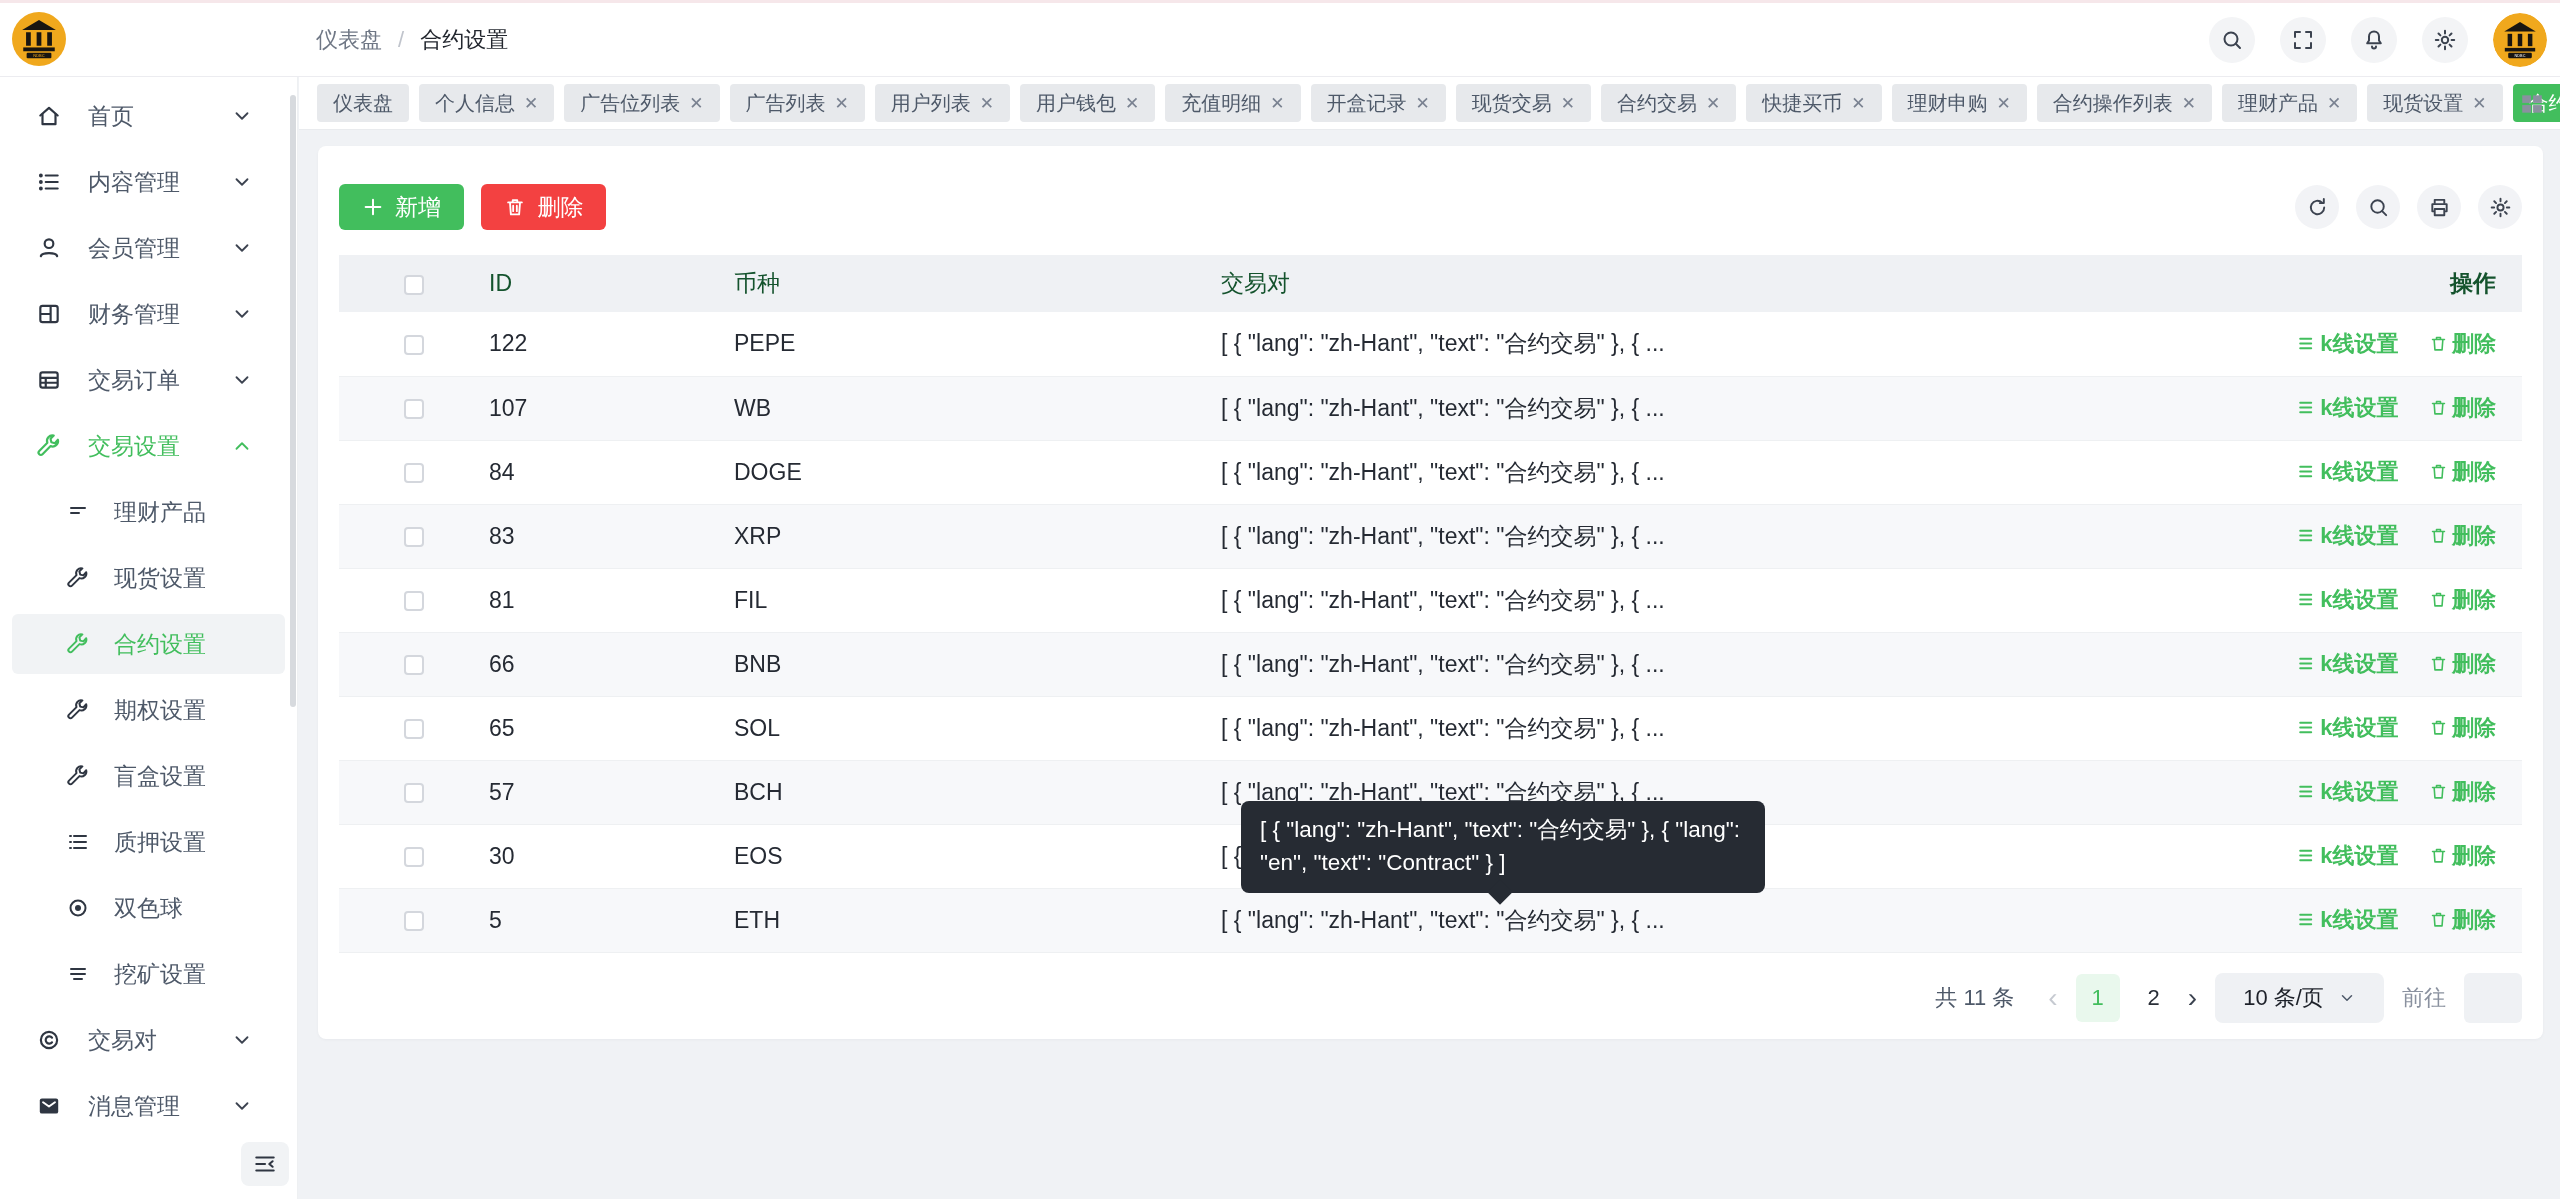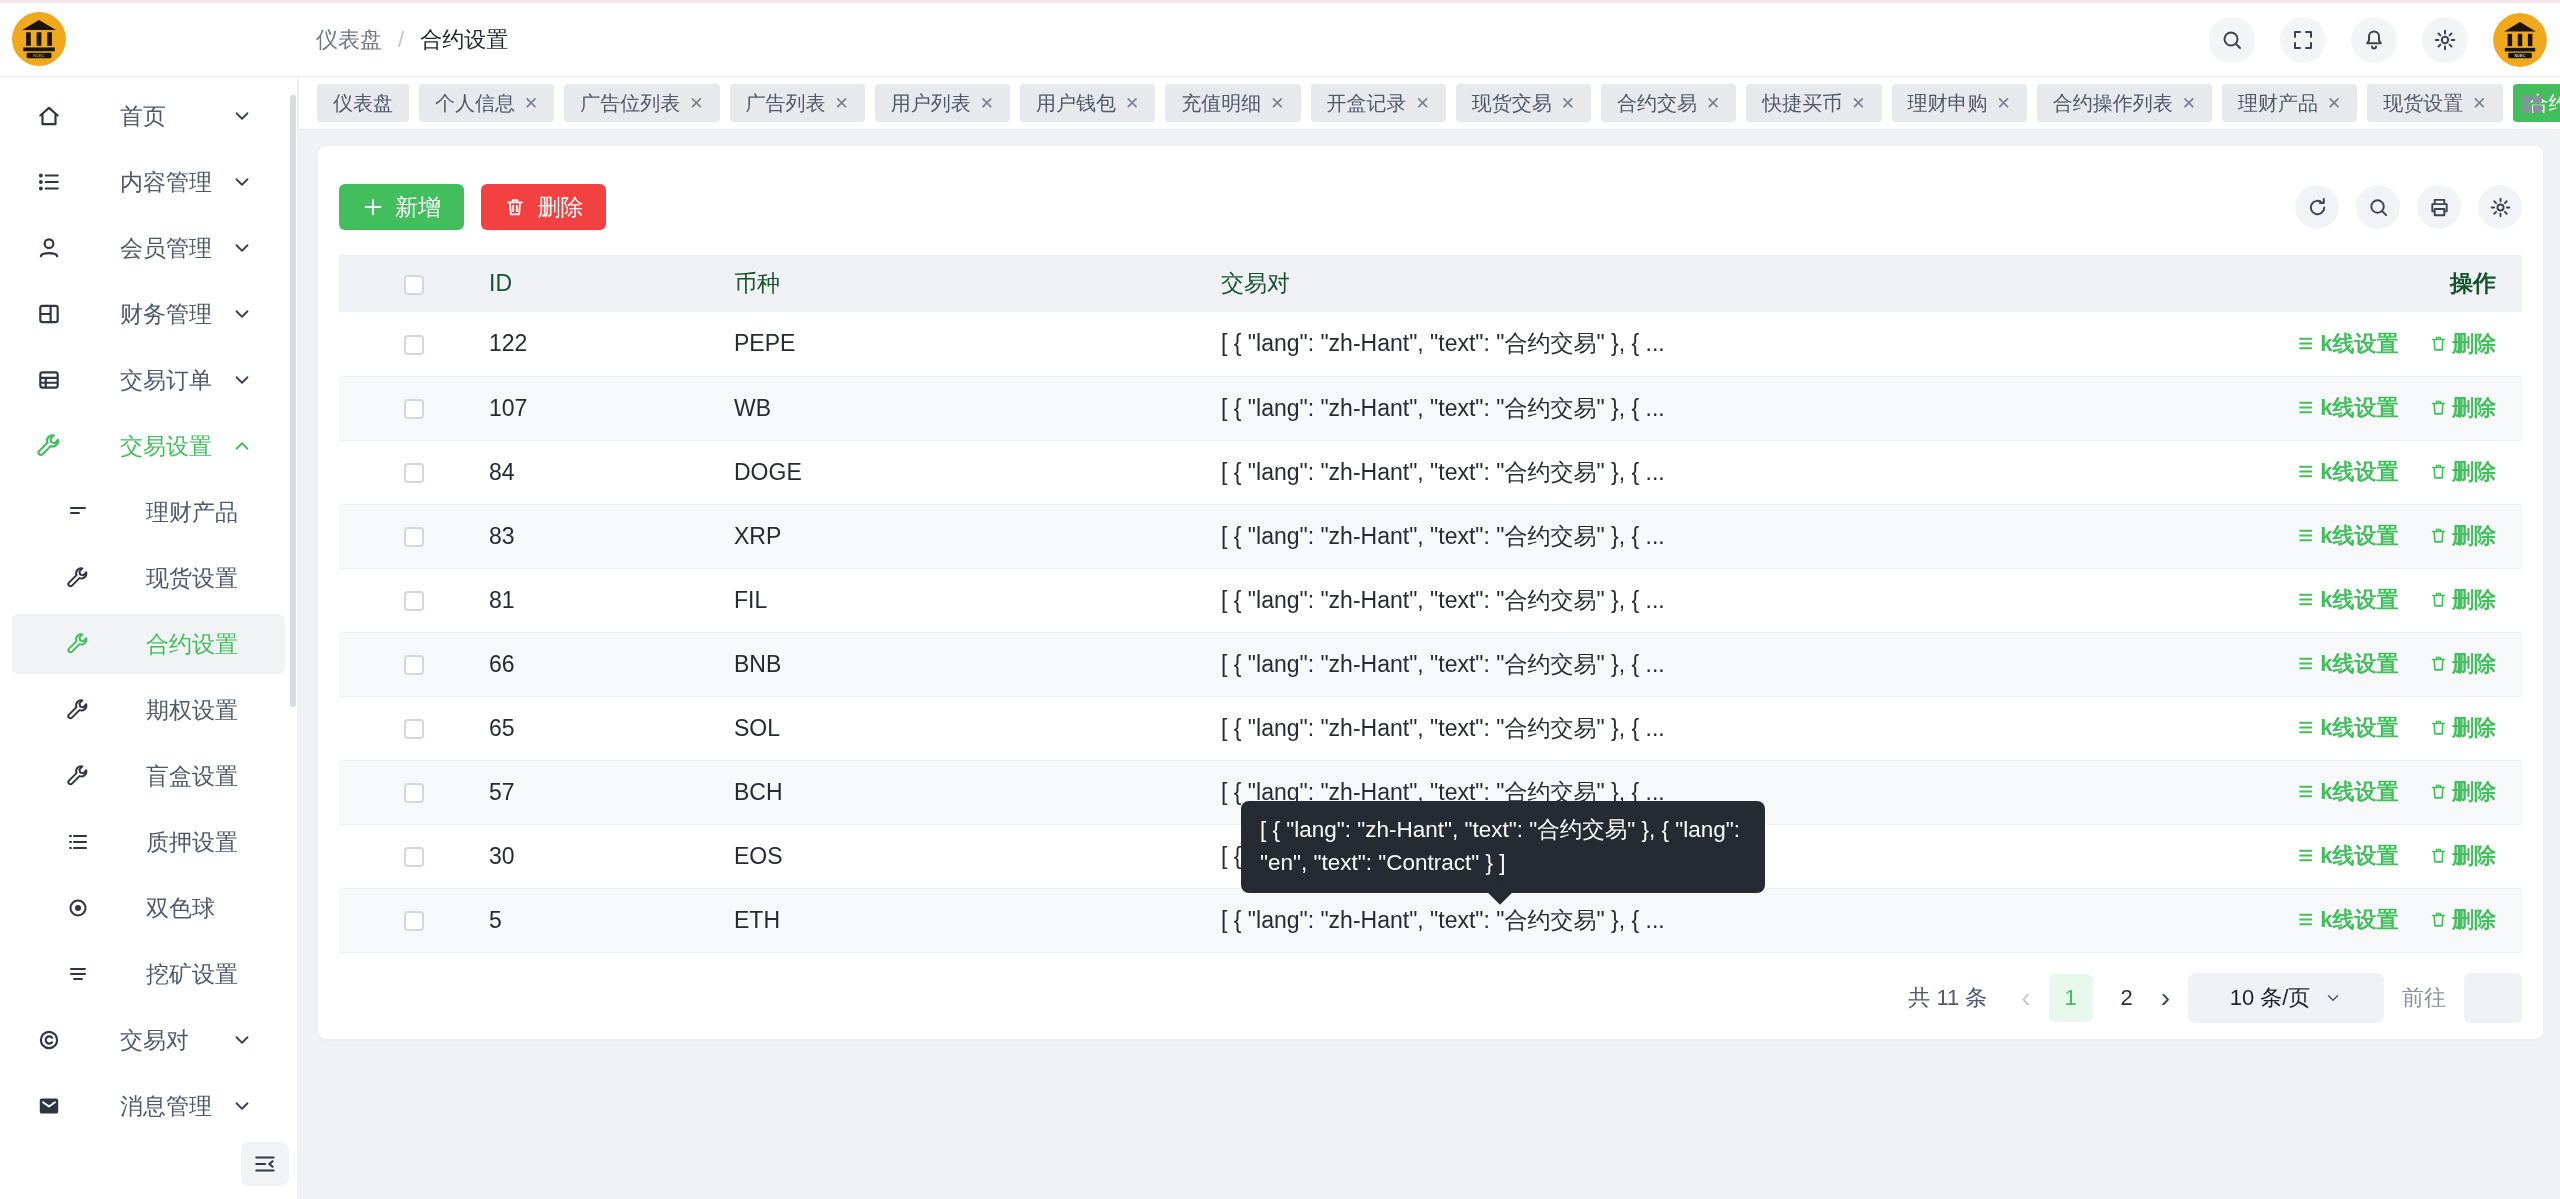--- a/index.html
+++ b/index.html
@@ -15,21 +15,21 @@
   .breadcrumb { position:absolute; left:316px; top:0; height:74px; display:flex; align-items:center; gap:16px; font-size:22px; }
   .bc-root { color:#6f7785; }
   .bc-sep { color:#c0c4cc; }
   .bc-cur { color:#23272f; }
   .hdr-right { position:absolute; right:13px; top:0; height:74px; display:flex; align-items:center; gap:25px; }
   .hicon { width:46px; height:46px; border-radius:50%; background:#f3f4f6; display:flex; align-items:center; justify-content:center; color:#3c4350; cursor:pointer; }
   .avatar { width:54px; height:54px; border-radius:50%; overflow:hidden; }
 
   
   .sidebar { position:absolute; top:77px; left:0; bottom:0; width:298px; background:#fff; border-right:1px solid #eef0f2; z-index:10; padding-top:6px; }
-  .mi { height:66px; display:flex; align-items:center; position:relative; color:#4e5969; font-size:23px; cursor:pointer;gap:32px; }
+  .mi { height:66px; display:flex; align-items:center; position:relative; color:#4e5969; font-size:23px; cursor:pointer; }
   .mi .ic { width:26px; height:26px; margin-left:36px; margin-right:26px; flex:none; color:#2f3642; }
   .mi.sub .ic { width:24px; height:24px; margin-left:66px; margin-right:24px; }
   .mi .chev { width:22px; height:22px; position:absolute; right:44px; color:#3c4350; }
   .mi.active-parent, .mi.active-parent .ic, .mi.active-parent .chev { color:#42be5d; }
   .mi.active-sub { color:#42be5d; }
   .mi.active-sub .ic { color:#42be5d; }
   .mi.active-sub .bgblock { position:absolute; left:12px; right:12px; top:3px; bottom:3px; background:#f1f3f5; border-radius:6px; z-index:-1; }
   .side-thumb { position:absolute; top:18px; right:1px; width:6px; height:612px; border-radius:3px; background:#d7dade; }
   .fold-btn { position:absolute; right:8px; bottom:13px; width:48px; height:44px; border-radius:8px; background:#f1f3f5; display:flex; align-items:center; justify-content:center; color:#2f3642; cursor:pointer; z-index:5; }
 
@@ -63,21 +63,21 @@
   .lnk { display:inline-flex; align-items:center; gap:4px; color:#42be5d; font-size:22px; cursor:pointer; }
   .lnk + .lnk { margin-left:24px; }
   .lnk .lic { width:19px; height:19px; }
 
   .pager { position:absolute; right:21px; bottom:16px; height:50px; display:flex; align-items:center; gap:18px; font-size:22px; }
   .pg-total { color:#4e5969; margin-right:16px; }
   .pg-prev { color:#c6cad1; font-size:28px; cursor:default; }
   .pg-next { color:#3c4350; font-size:28px; cursor:pointer; }
   .pg-num1 { width:44px; height:48px; border-radius:6px; background:#e9f8ed; color:#42be5d; font-weight:500; display:flex; align-items:center; justify-content:center; cursor:pointer; }
   .pg-num2 { width:32px; text-align:center; color:#2a2f38; cursor:pointer; }
-  .pg-select { width:196px; height:50px; border-radius:8px; background:#eff1f4; display:flex; align-items:center; justify-content:center; gap:14px; color:#1d2129; cursor:pointer; }
+  .pg-select { width:169px; height:50px; border-radius:8px; background:#eff1f4; display:flex; align-items:center; justify-content:center; gap:14px; color:#1d2129; cursor:pointer; }
   .pg-select .chev { width:18px; height:18px; color:#4e5969; }
   .pg-goto-label { color:#8a919f; }
   .pg-goto { width:58px; height:50px; border-radius:6px; background:#eff1f4; border:none; }
 
   .tooltip { position:absolute; left:1241px; top:801px; width:524px; background:#262b33; color:#fff; border-radius:8px; padding:13px 19px; font-size:22.5px; line-height:1.46; z-index:30; }
   .tooltip::after { content:""; position:absolute; left:250px; bottom:-8px; width:18px; height:18px; background:#262b33; transform:rotate(45deg); }
 </style>
 </head>
 <body>
 

